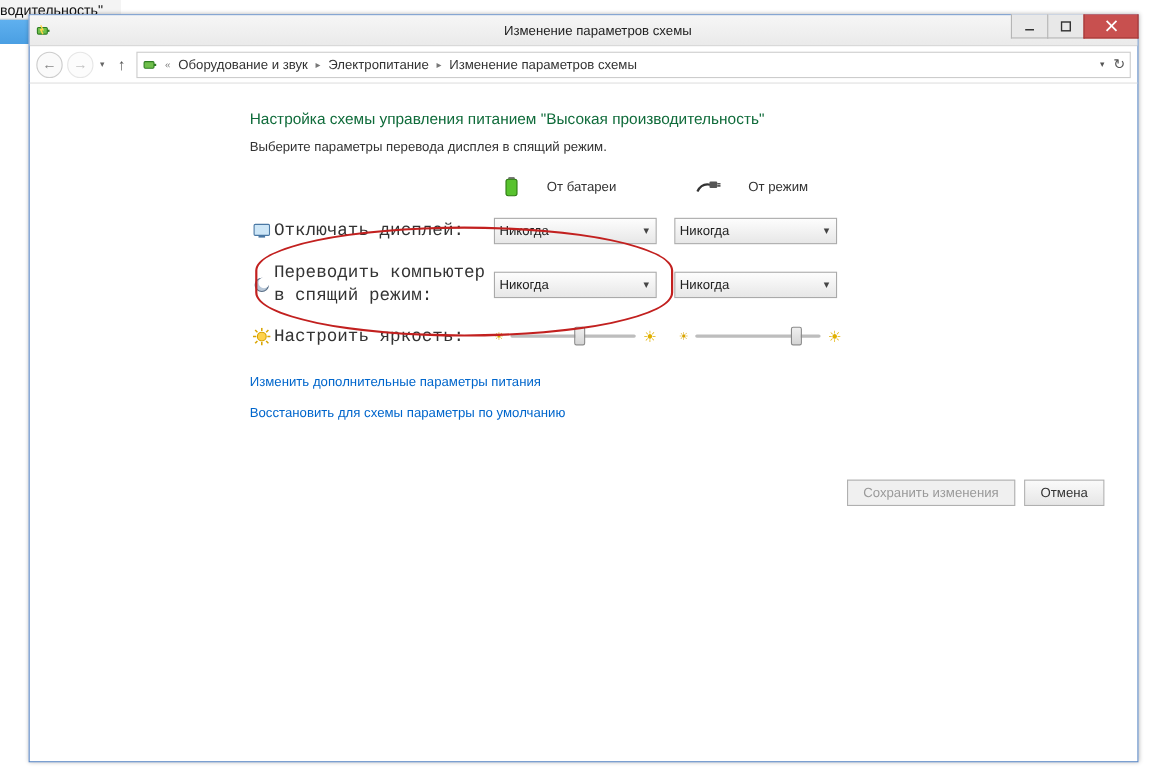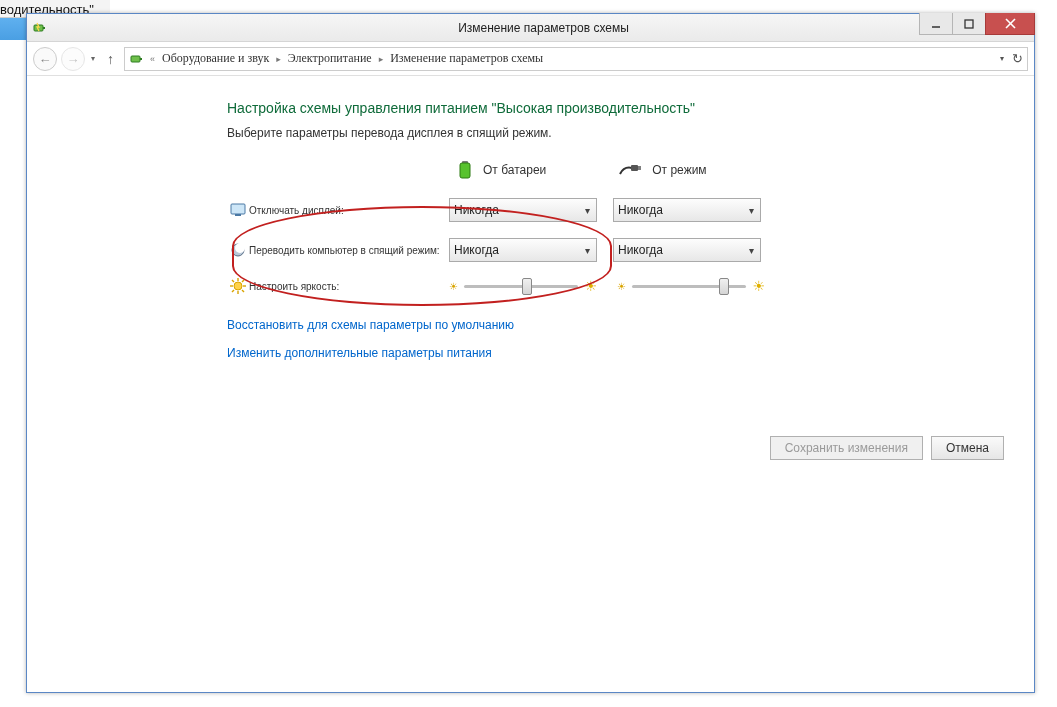--- a/index.html
+++ b/index.html
@@ -93,21 +93,21 @@
     background:#fff;
     display:flex;
     align-items:center;
     padding:0 4px;
     font-size:12px;
     color:#333;
     gap:2px;
   }
   .breadcrumb .bc-icon{display:inline-flex;align-items:center;}
   .breadcrumb .chev{color:#777;font-size:9px;padding:0 3px;}
-  .breadcrumb .bc-item{padding:0 2px;font-family:Liberation Serif, serif;}
+  .breadcrumb .bc-item{padding:0 2px;}
   .bc-right{margin-left:auto;display:flex;align-items:center;gap:8px;color:#555;}
   .bc-right .dd{font-size:8px;}
   .refresh{font-size:13px;}
   .searchbox{
     width:202px;height:24px;border:1px solid #ccc;background:#fff;
     display:flex;align-items:center;padding:0 4px;color:#888;
     font-style:italic;
   }
   .searchbox input{border:none;outline:none;flex:1;font-size:12px;font-style:italic;color:#888;background:transparent;}
   .searchbox .mag{font-style:normal;color:#555;font-size:13px;}
@@ -127,29 +127,29 @@
     color:#333;font-size:12px;margin-bottom:20px;
   }
   .columns-header{
     display:flex;
     margin-left:230px;
     gap:72px;
     align-items:center;
     margin-bottom:18px;
     font-size:12px;color:#333;
   }
-  .col-label{display:flex;align-items:center;gap:10px;}
+  .col-label{display:flex;align-items:center;gap:24px;}
   
   .setting-row{
     display:flex;
     align-items:center;
     margin-bottom:16px;
   }
   .setting-icon{width:22px;display:flex;justify-content:center;}
-  .setting-label{width:200px;font-size:10px;color:#333;line-height:1.3;}
+  .setting-label{width:200px;font-size:16px;color:#333;line-height:1.3;font-family:Liberation Mono, monospace;}
   .dropdowns{display:flex;gap:16px;}
   .dropdown{
     width:148px;height:24px;border:1px solid #aaa;background:linear-gradient(#fdfdfd,#e7e7e7);
     display:flex;align-items:center;padding:0 4px;font-size:12px;color:#222;
     position:relative;
   }
   .dropdown::after{
     content:"▾";position:absolute;right:6px;font-size:10px;color:#444;
   }
   
@@ -339,22 +339,22 @@
         <div class="slider-group">
           <span class="sun-small">☀</span>
           <div class="slider-track">
               <div class="slider-thumb" style="left:80%"></div>
             </div>
           <span class="sun-big">☀</span>
         </div>
       </div>
     </div>
 
+    <a class="link">Изменить дополнительные параметры питания</a>
     <a class="link">Восстановить для схемы параметры по умолчанию</a>
-    <a class="link">Изменить дополнительные параметры питания</a>
 
     <div class="button-row">
       <div class="btn disabled">Сохранить изменения</div>
       <div class="btn">Отмена</div>
     </div>
 
     <div class="annotation" style="top:130px;left:205px;width:380px;height:100px;"></div>
   </div>
 </div>
 

